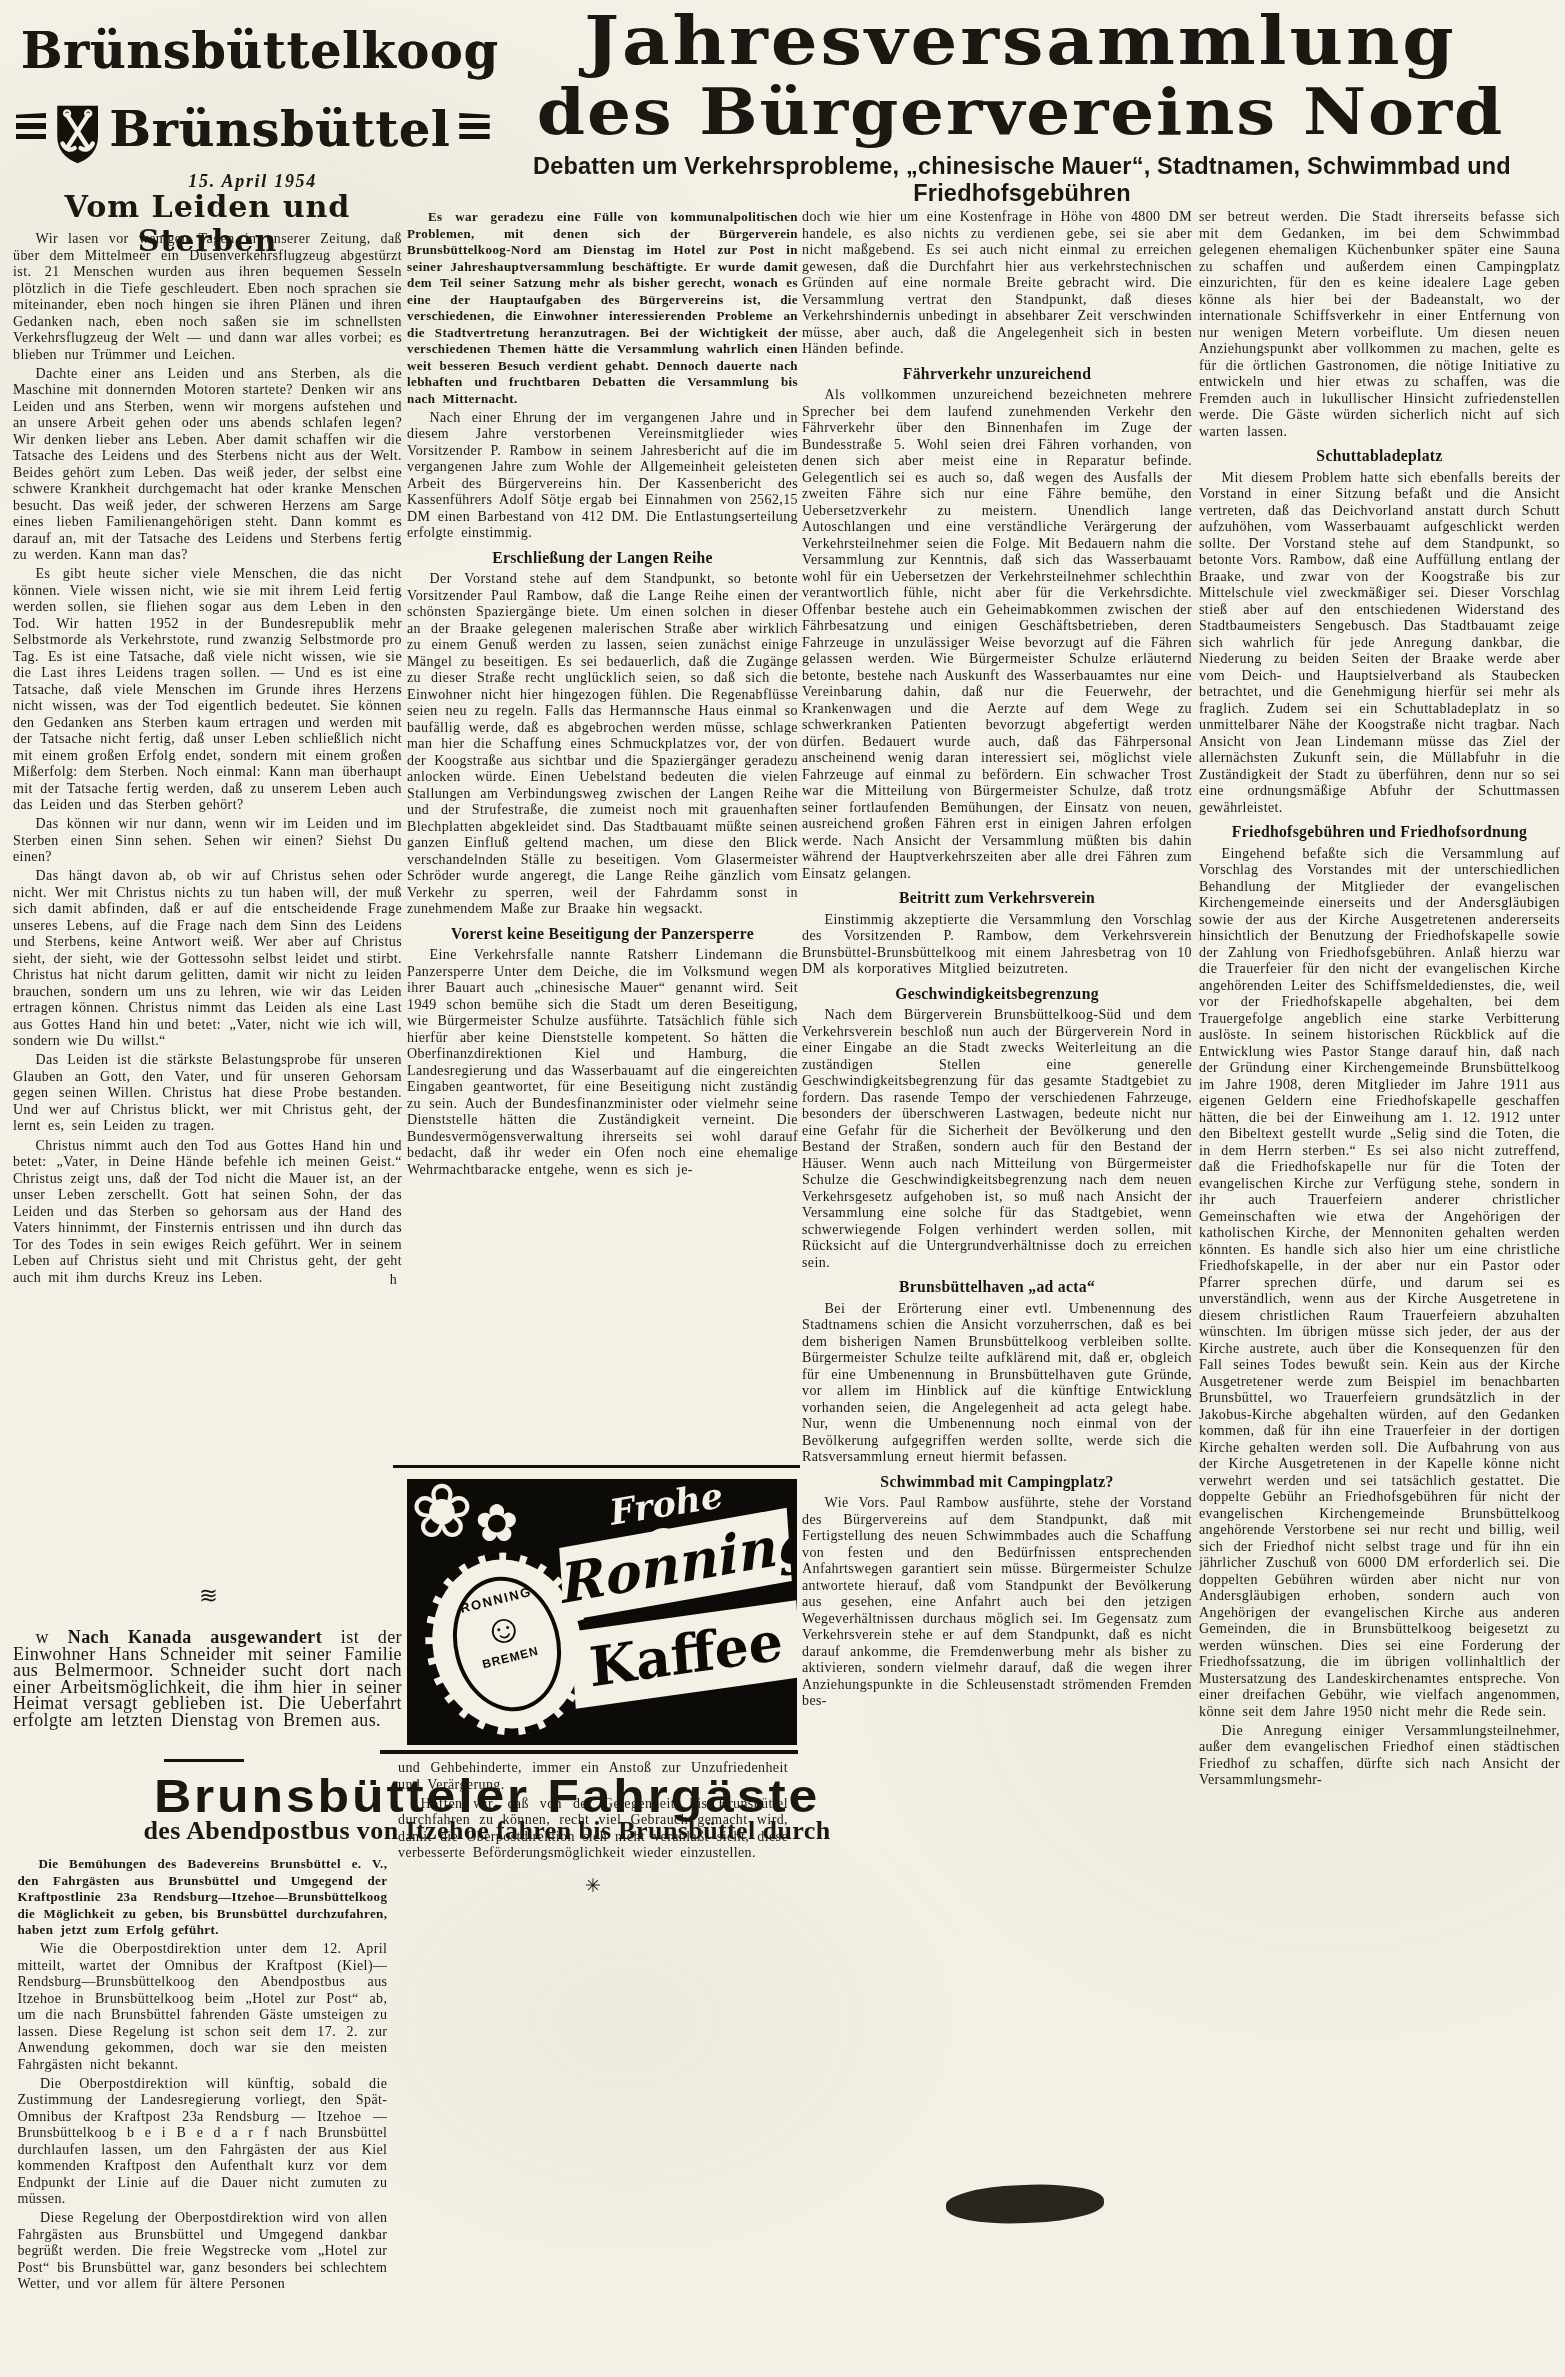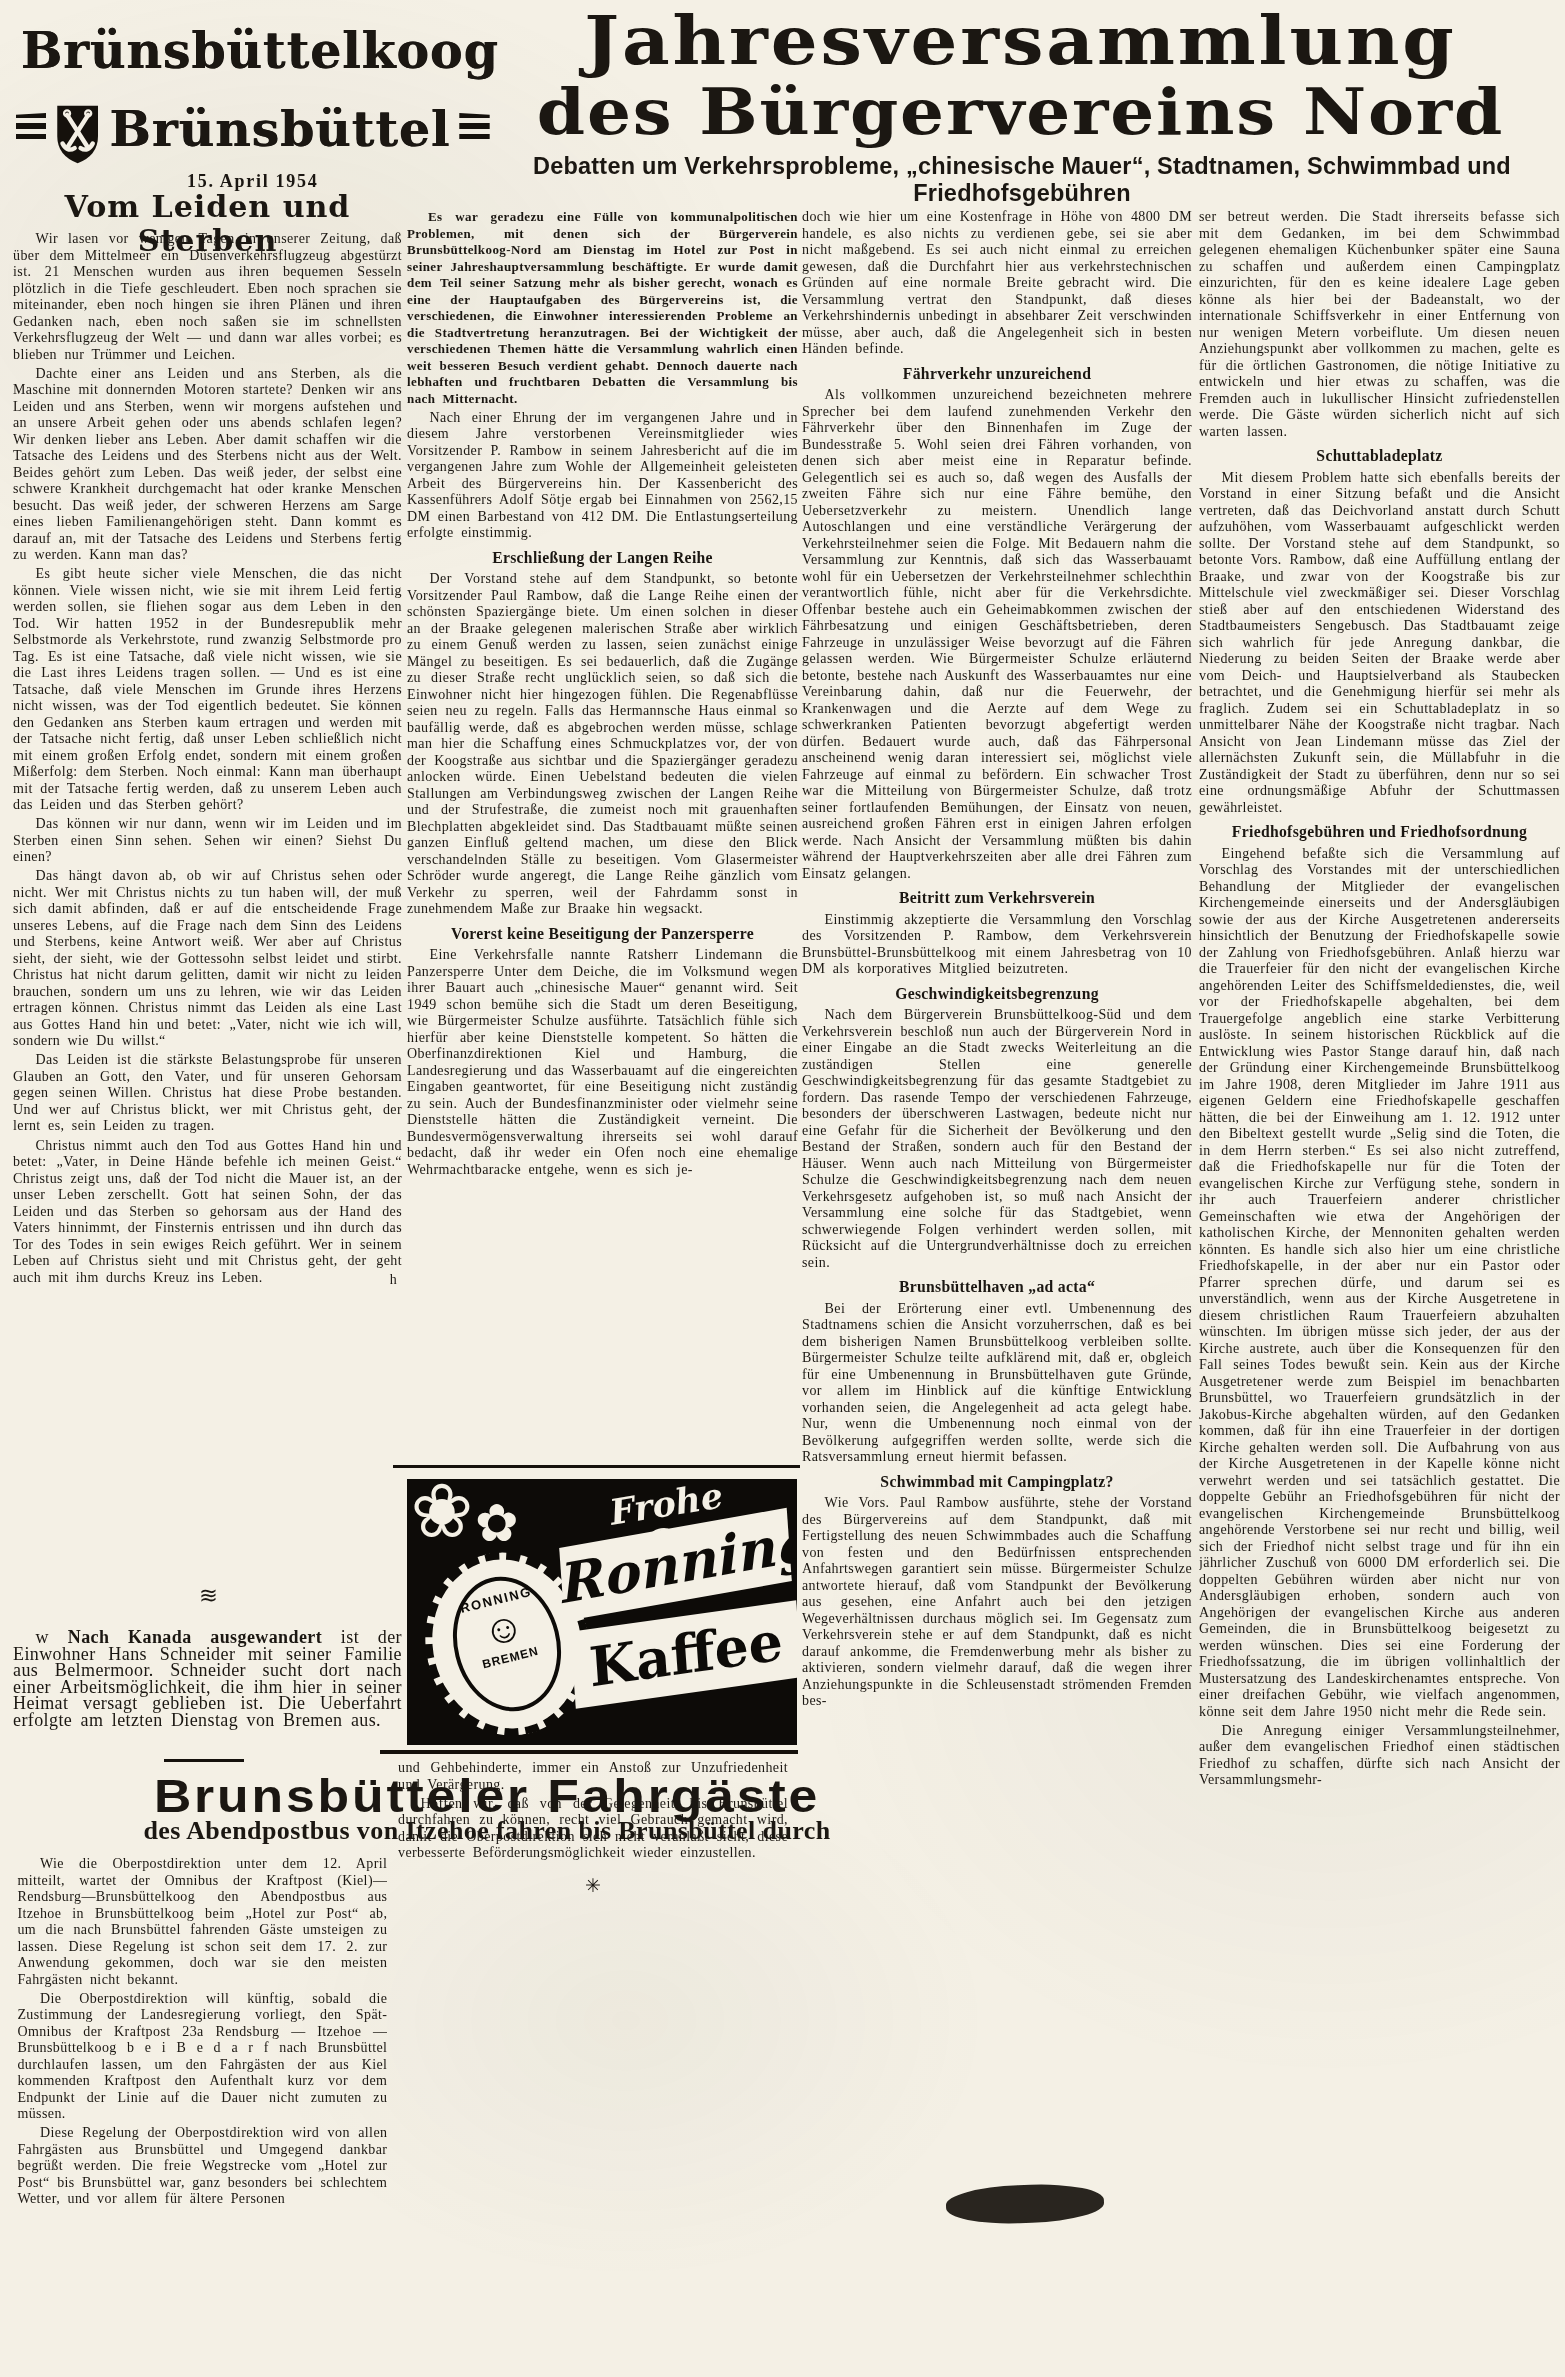--- a/index.html
+++ b/index.html
@@ -18,21 +18,21 @@
   .masthead-line1{left:15.7px;top:21px;width:474px;text-align:center;
     font-family:"DejaVu Serif",serif;font-weight:bold;font-size:50px;letter-spacing:0.9px;
     transform:scaleX(.98);text-shadow:0.5px 0 #1b1712;}
   .masthead-row2{left:15.7px;top:80px;width:474px;display:flex;align-items:center;justify-content:center;gap:9px;}
   .flourish{width:43px;height:31px;background:repeating-linear-gradient(#15110c 0 5.2px, transparent 5.2px 10.4px);}
   .flourish.left{clip-path:polygon(0 6%,100% 0,100% 100%,0 94%);}
   .flourish.right{clip-path:polygon(0 0,100% 6%,100% 94%,0 100%);}
   .masthead-line2{font-family:"DejaVu Serif",serif;font-weight:bold;font-size:49px;letter-spacing:0.9px;
     text-shadow:0.5px 0 #1b1712;white-space:nowrap;}
   .crest{width:64px;height:85px;margin-top:12px;}
-  .masthead-date{left:15.7px;top:171px;width:474px;text-align:center;font-weight:bold;font-size:18px;letter-spacing:1.7px;}
+  .masthead-date{left:15.7px;top:171px;width:474px;text-align:center;font-weight:bold;font-size:18px;letter-spacing:1.7px;font-style:italic;}
   
   .headline1{left:492px;top:5.2px;width:1057px;text-align:center;font-family:"DejaVu Serif",serif;
     font-weight:bold;font-size:67px;letter-spacing:2.6px;transform:scaleX(1.1);line-height:71px;white-space:nowrap;}
   .headline2{left:492px;top:77px;width:1057px;text-align:center;font-family:"DejaVu Serif",serif;
     font-weight:bold;font-size:64px;letter-spacing:1.7px;transform:scaleX(1.08);line-height:70px;white-space:nowrap;}
   .deck{left:509px;top:153px;width:1026px;text-align:center;font-family:"Liberation Sans",sans-serif;
     font-weight:bold;font-size:23.5px;line-height:27px;letter-spacing:0.2px;}
   
   .col{overflow:hidden;}
   .col p.para{margin:0 0 2.6px 0;text-indent:22.6px;text-align:justify;
@@ -177,20 +177,21 @@
     </div>
   </div>
   <div class="ad-banner ad-banner1">Ronning</div>
   <div class="ad-banner ad-banner2">Kaffee</div>
 </div>
 <div class="abs rule-ad-bottom"></div>
 
 <div class="abs bottom-headline">Brunsbütteler Fahrgäste</div>
 <div class="abs bottom-deck">des Abendpostbus von Itzehoe fahren bis Brunsbüttel durch</div>
 <div class="abs col bcol1">
+    <p class="para lead">Die Bemühungen des Badevereins Brunsbüttel e. V., den Fahrgästen aus Brunsbüttel und Umgegend der Kraftpostlinie 23a Rendsburg—Itzehoe—Brunsbüttelkoog die Möglichkeit zu geben, bis Brunsbüttel durchzufahren, haben jetzt zum Erfolg geführt.</p>
     <p class="para">Wie die Oberpostdirektion unter dem 12. April mitteilt, wartet der Omnibus der Kraftpost (Kiel)—Rendsburg—Brunsbüttelkoog den Abendpostbus aus Itzehoe in Brunsbüttelkoog beim „Hotel zur Post“ ab, um die nach Brunsbüttel fahrenden Gäste umsteigen zu lassen. Diese Regelung ist schon seit dem 17. 2. zur Anwendung gekommen, doch war sie den meisten Fahrgästen nicht bekannt.</p>
     <p class="para">Die Oberpostdirektion will künftig, sobald die Zustimmung der Landesregierung vorliegt, den Spät-Omnibus der Kraftpost 23a Rendsburg — Itzehoe — Brunsbüttelkoog b e i B e d a r f nach Brunsbüttel durchlaufen lassen, um den Fahrgästen der aus Kiel kommenden Kraftpost den Aufenthalt kurz vor dem Endpunkt der Linie auf die Dauer nicht zumuten zu müssen.</p>
     <p class="para">Diese Regelung der Oberpostdirektion wird von allen Fahrgästen aus Brunsbüttel und Umgegend dankbar begrüßt werden. Die freie Wegstrecke vom „Hotel zur Post“ bis Brunsbüttel war, ganz besonders bei schlechtem Wetter, und vor allem für ältere Personen</p>
   </div>
 <div class="abs col bcol2">
   <p class="para cont">und Gehbehinderte, immer ein Anstoß zur Unzufriedenheit und Verärgerung.</p>
     <p class="para">Hoffen wir, daß von der Gelegenheit, bis Brunsbüttel durchfahren zu können, recht viel Gebrauch gemacht wird, damit die Oberpostdirektion sich nicht veranlaßt sieht, diese verbesserte Beförderungsmöglichkeit wieder einzustellen.</p>
     <div class="end-mark">✳</div>
 </div>
 

